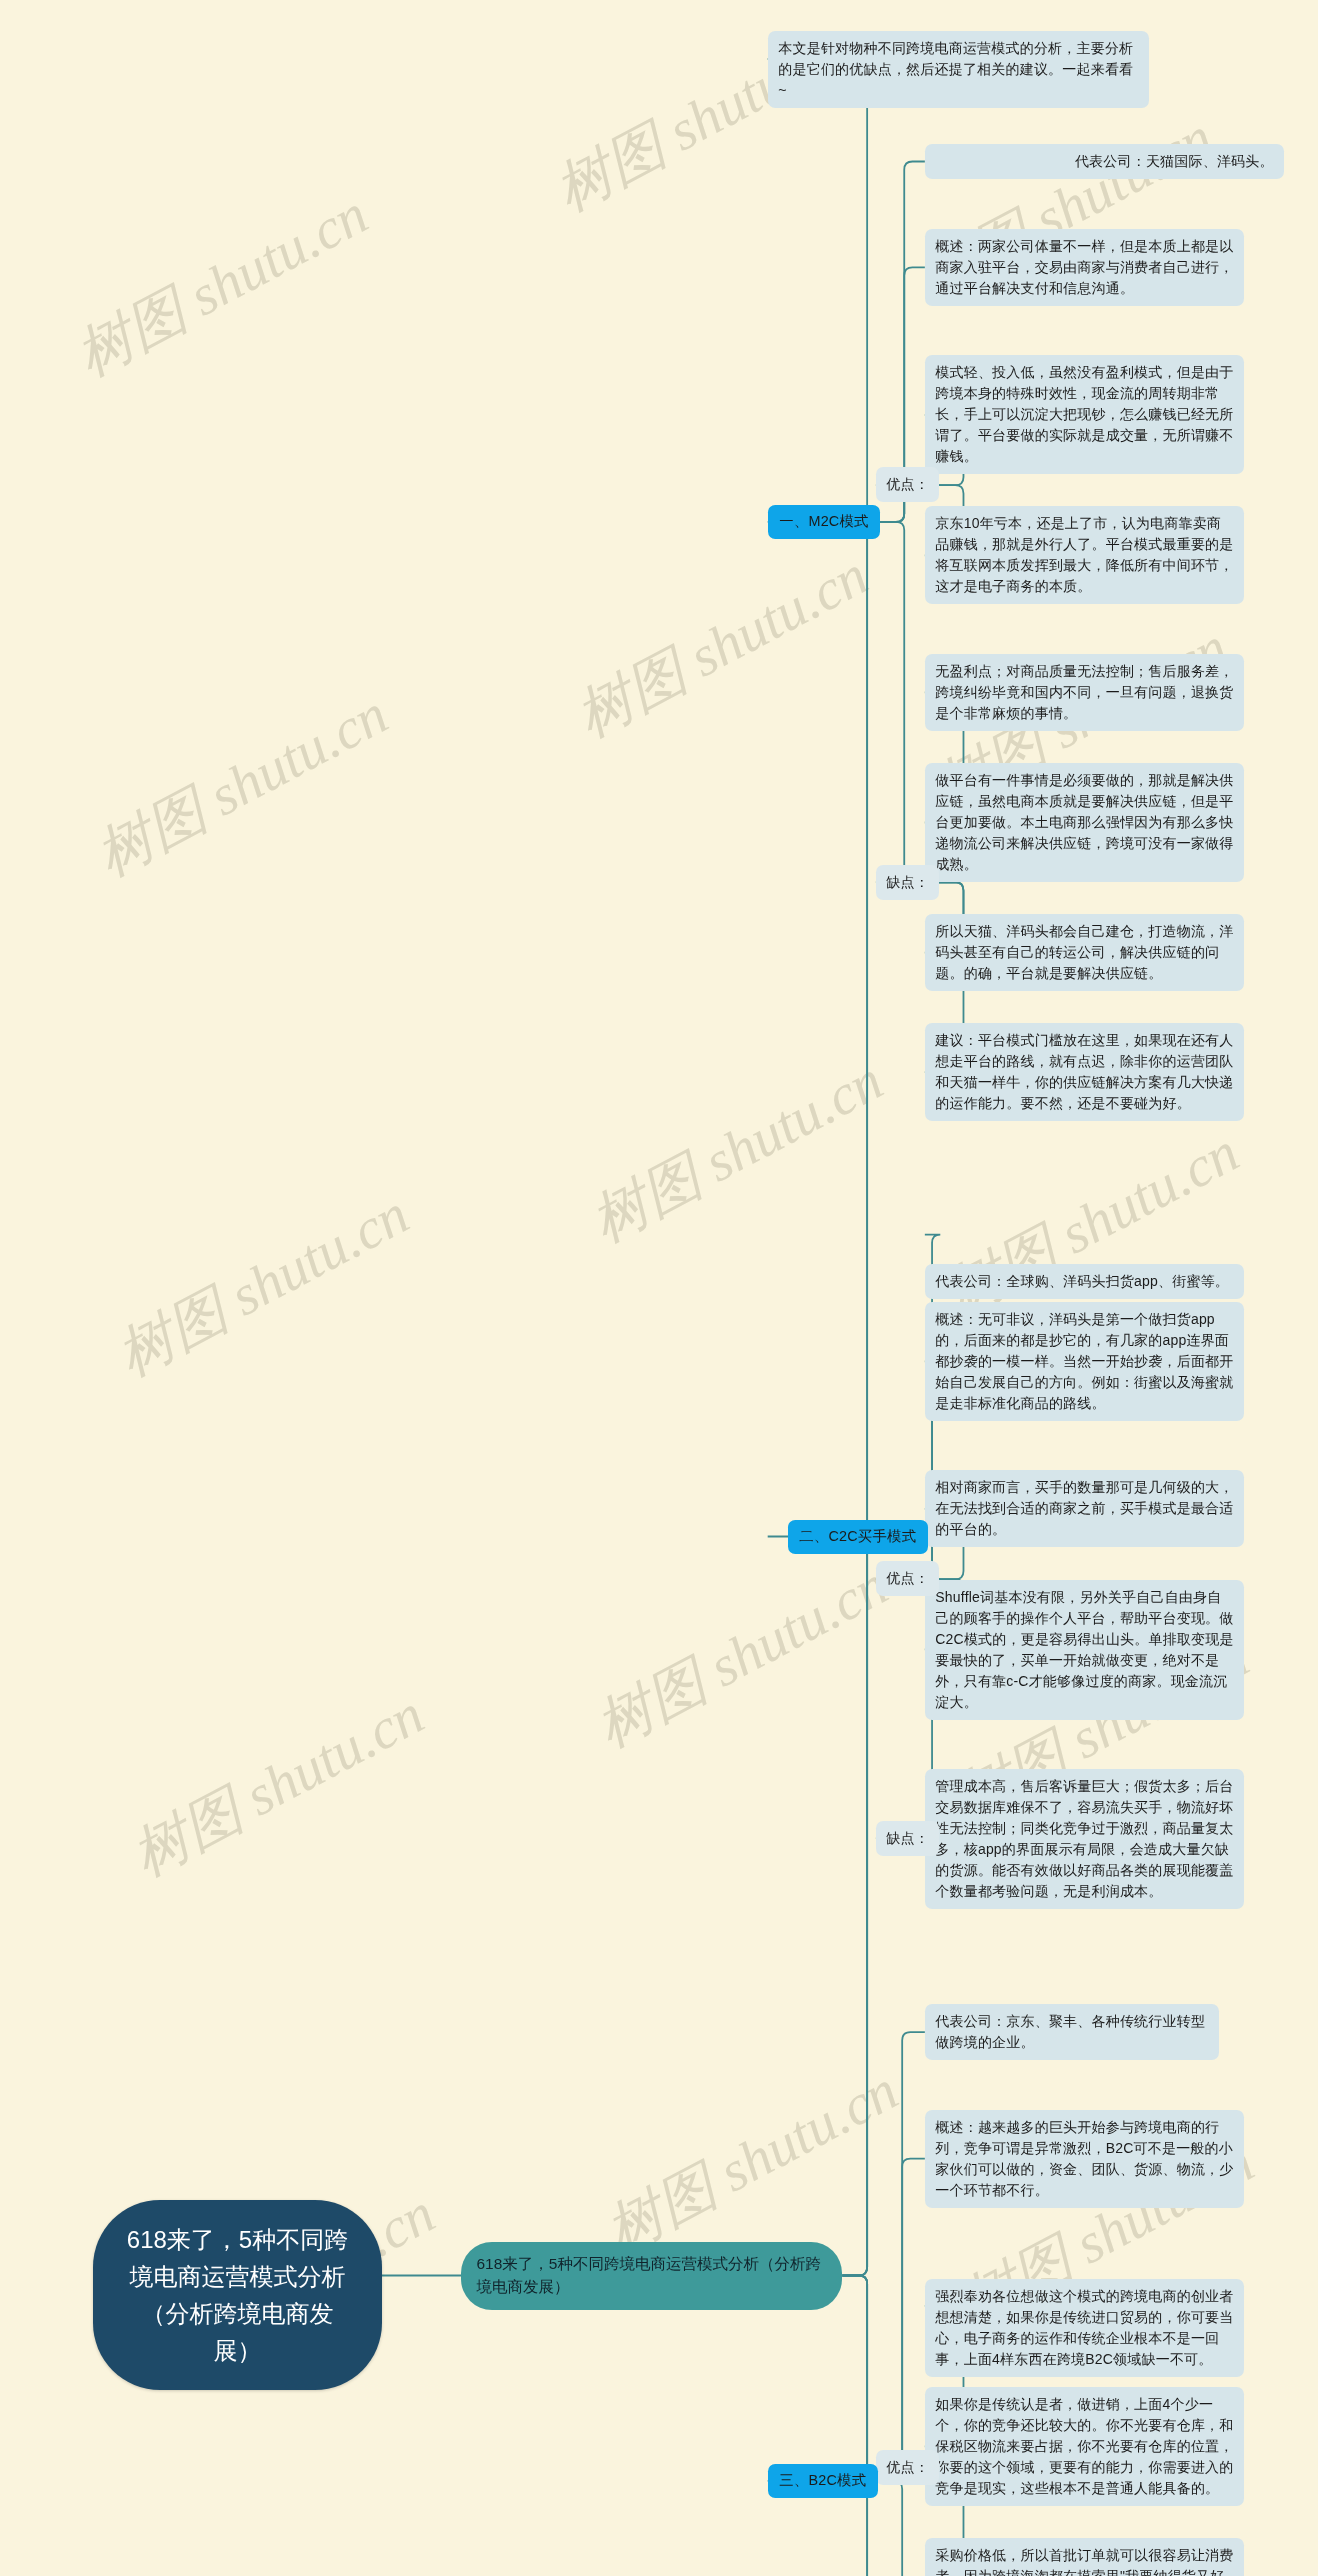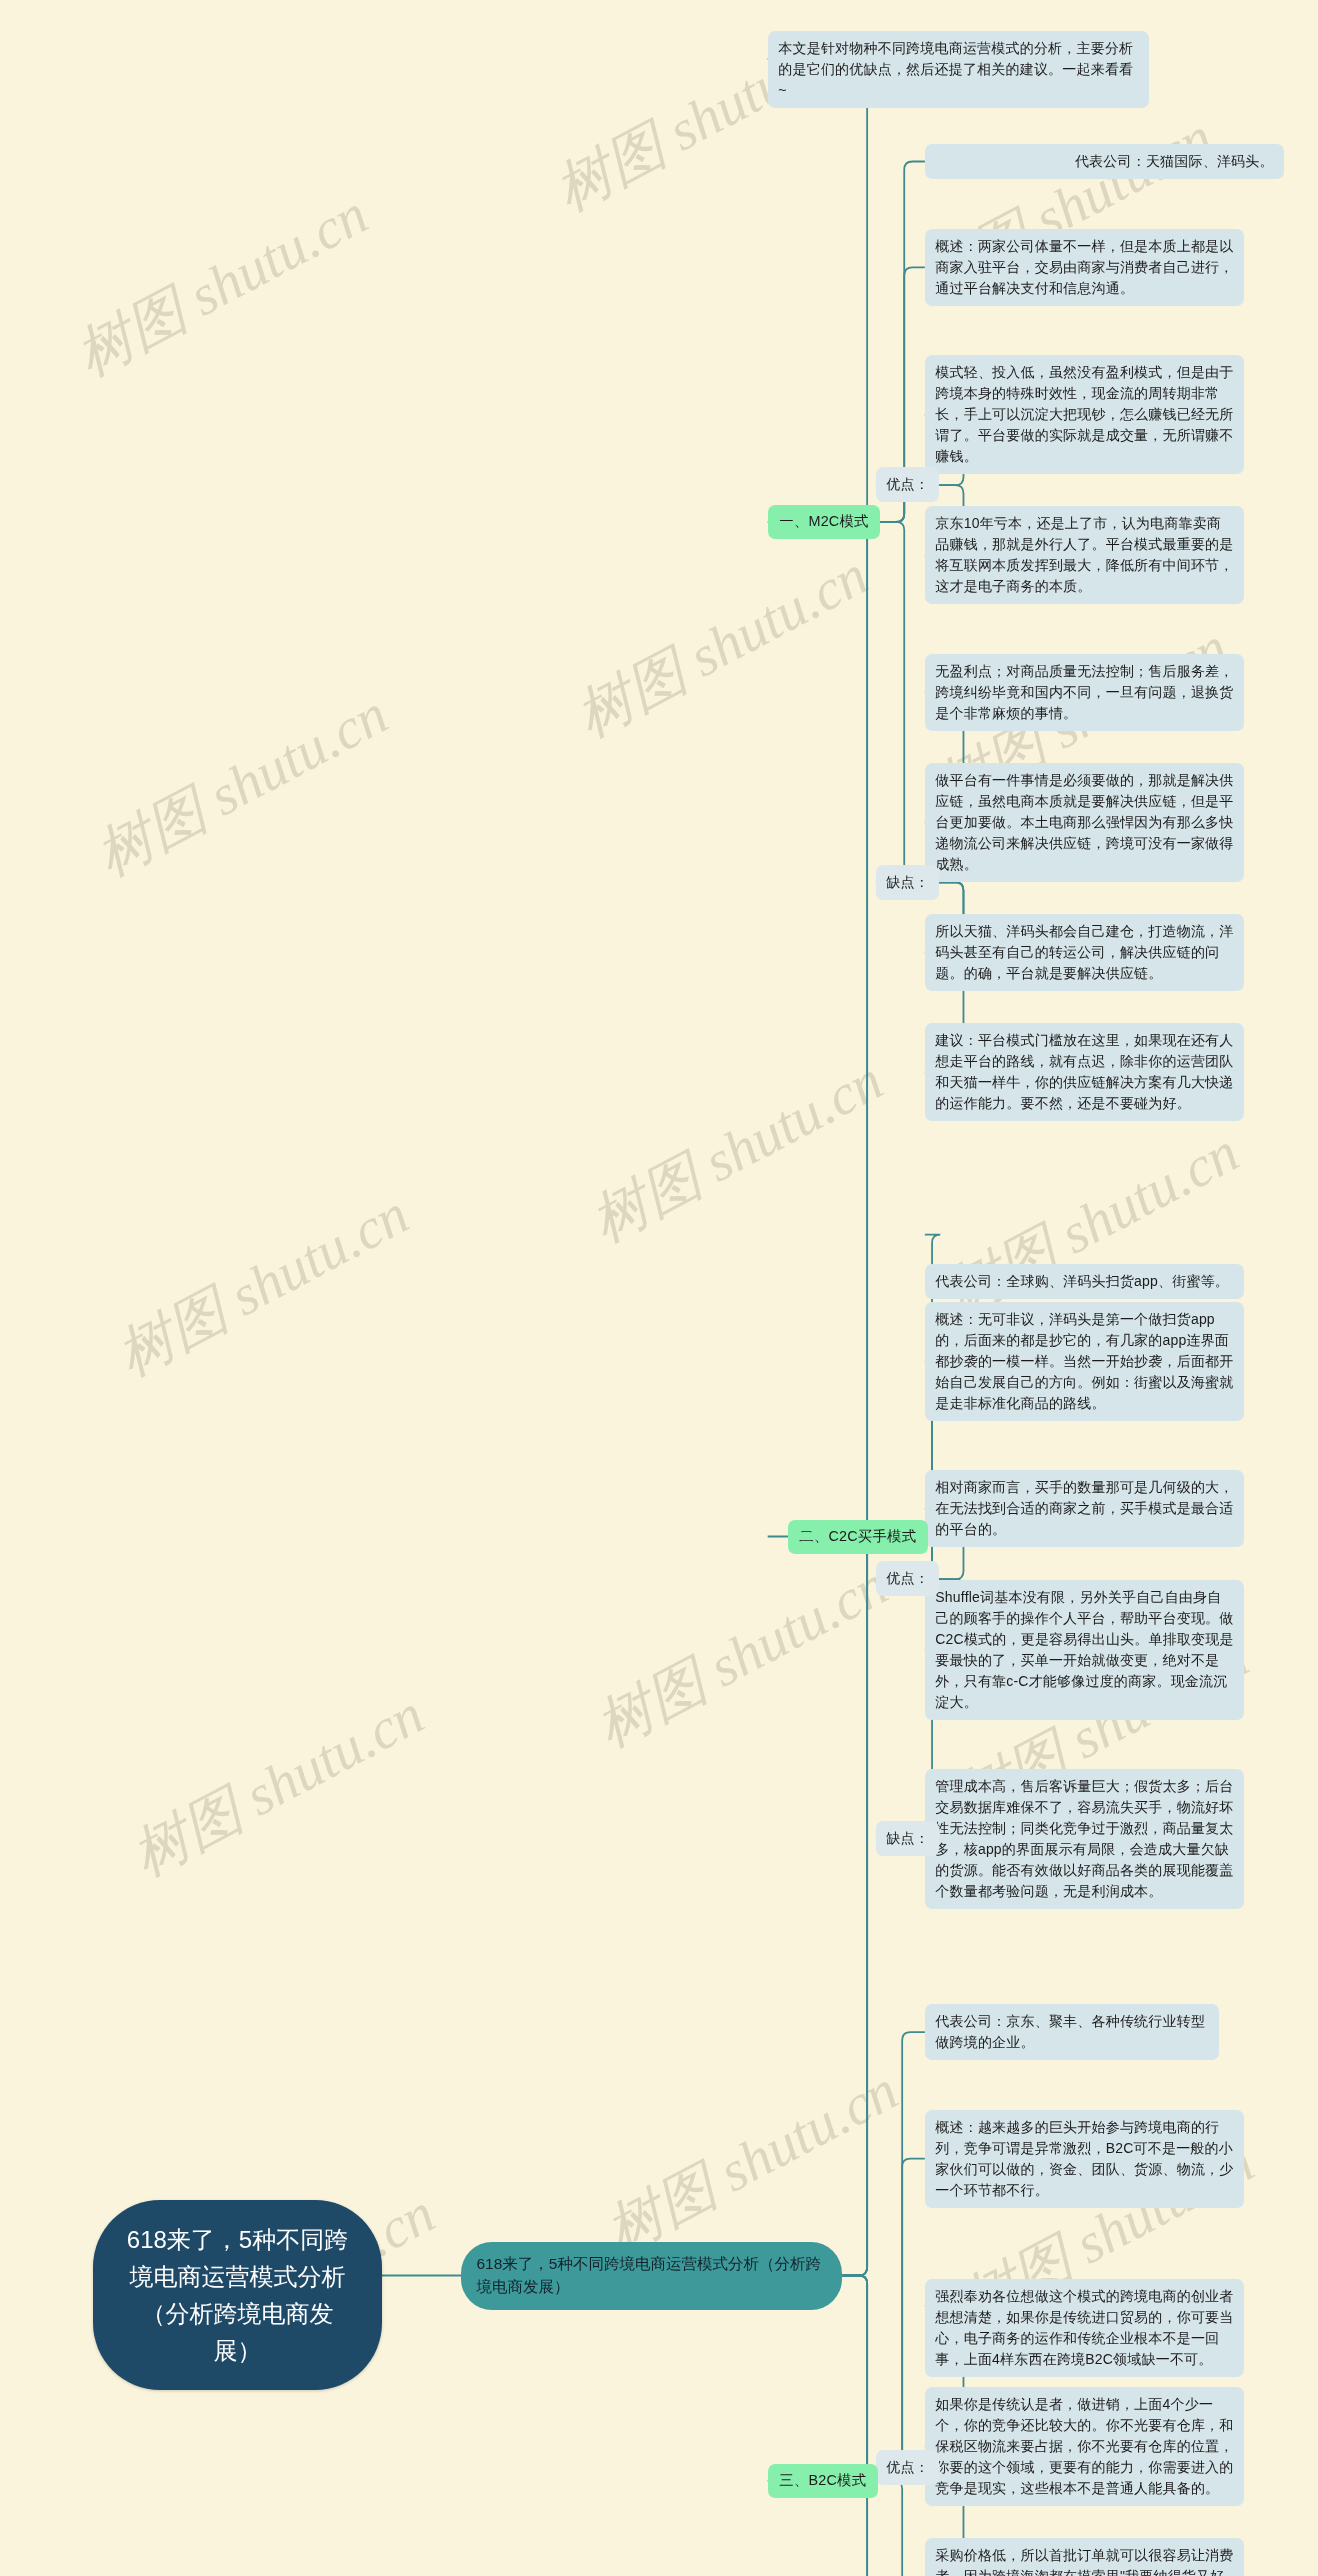--- a/index.html
+++ b/index.html
@@ -38,21 +38,21 @@
     font-size:14px;
     line-height:1.5;
     color:#1b1b1b;
     background:#D6E5EA;
     letter-spacing:0.2px;
     z-index:3;
   }
   .node.leaf { background:#D6E5EA; }
   .node.cat  { background:#DCE8EC; }
   .node.branch {
-    background:#86efac;
+    background:#0ea5e9;
     font-size:14.4px;
     white-space:nowrap;
     padding:6.2px 11.3px;
   }
 
   .root {
     position:absolute;
     background:#1E4A68;
     color:#ffffff;
     border-radius:67px;

